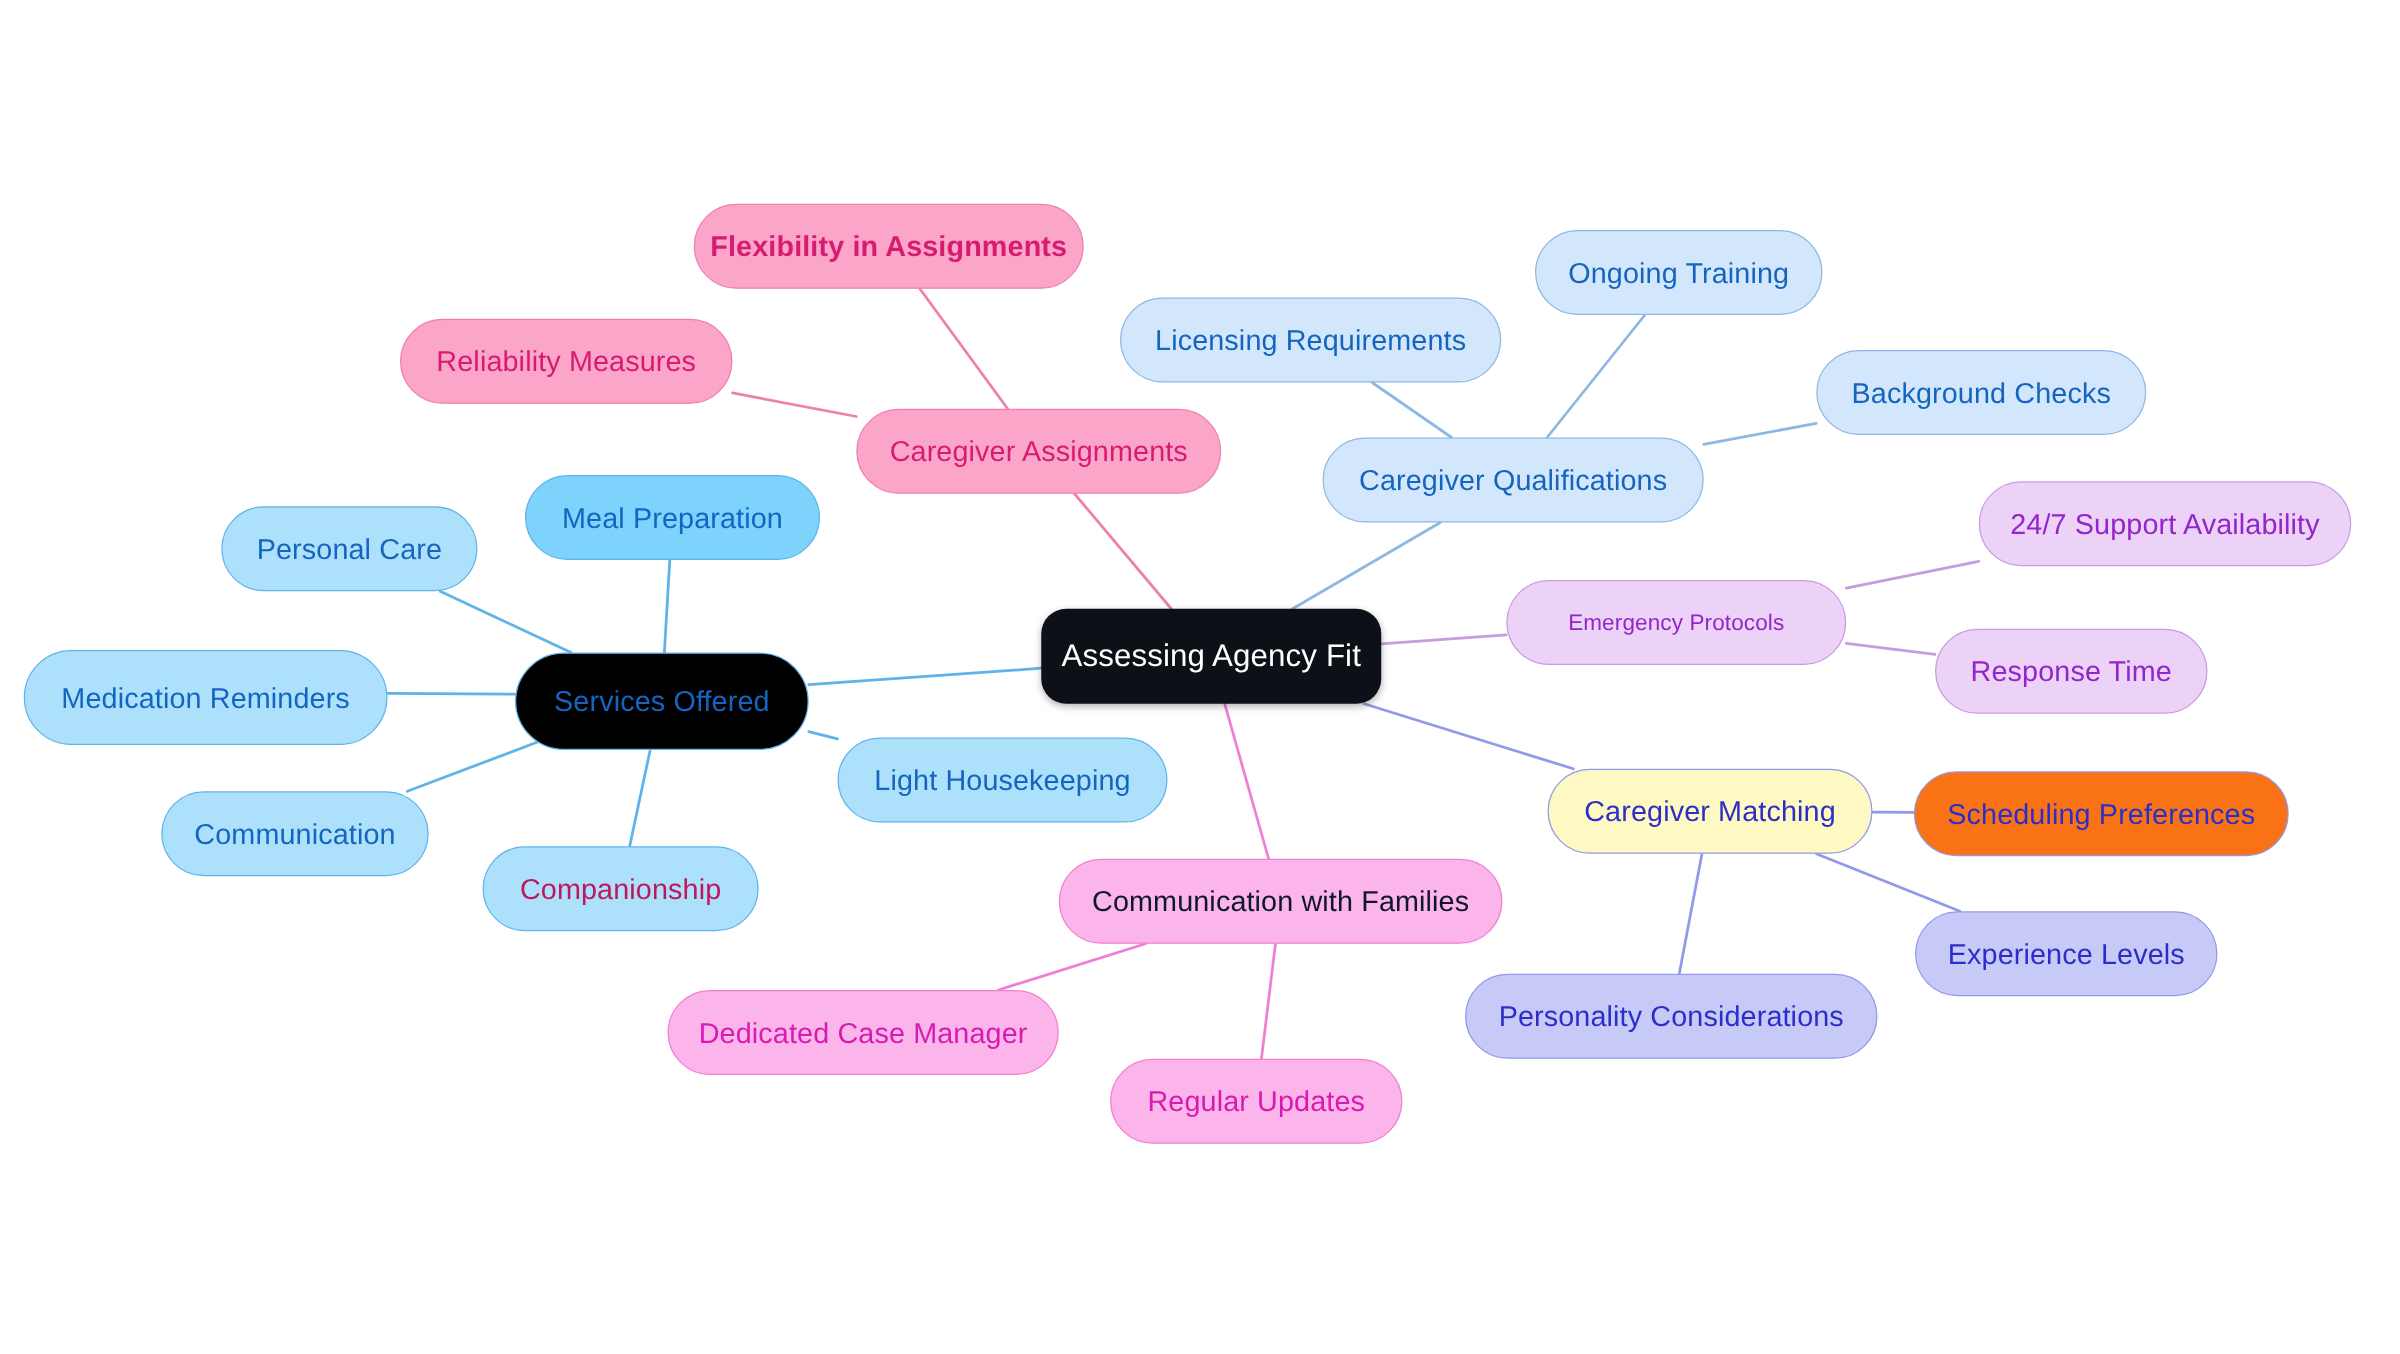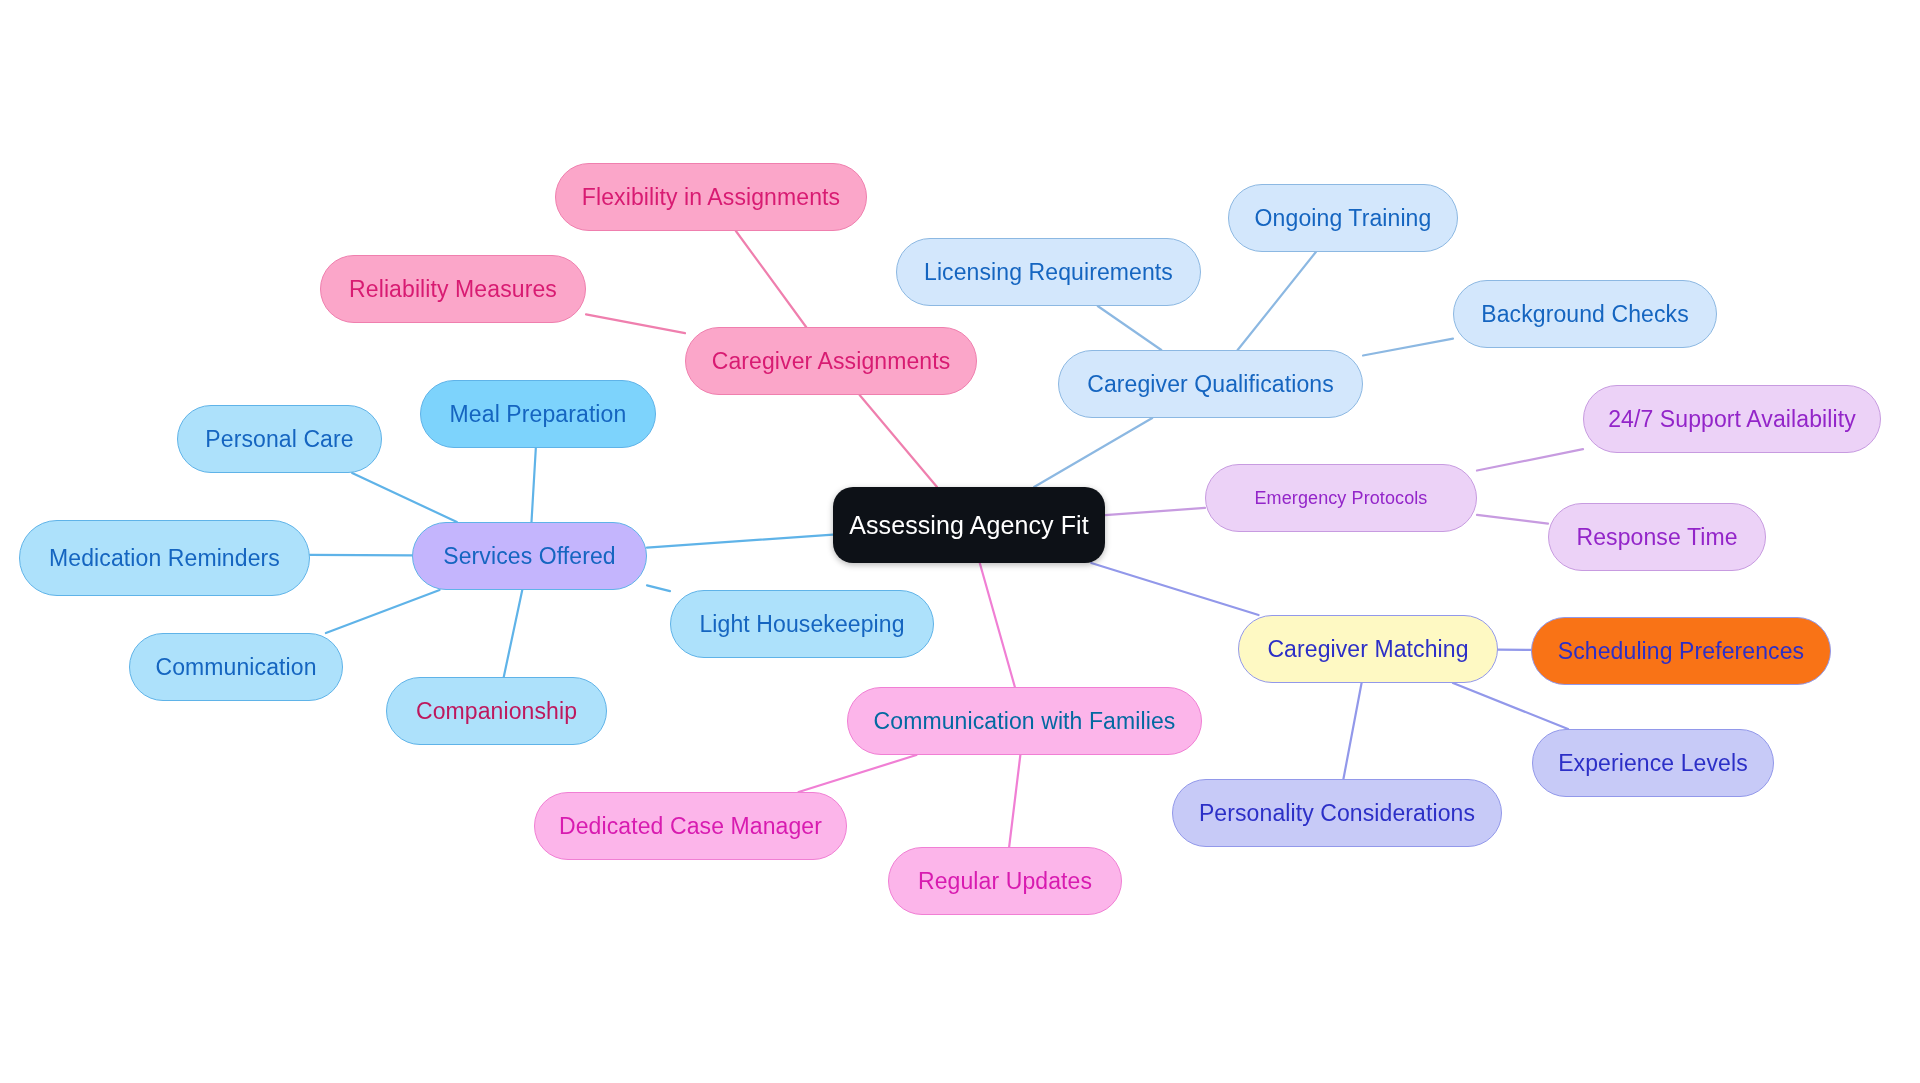--- a/index.html
+++ b/index.html
@@ -72,21 +72,21 @@
       <line x1="1477" y1="514.7848101265823" x2="1548" y2="523.5474683544304" stroke="#c79be0" stroke-width="2.2" stroke-linecap="round"></line>
       <line x1="1498" y1="649.6770833333334" x2="1602" y2="650.21875" stroke="#9298ea" stroke-width="2.2" stroke-linecap="round"></line>
       <line x1="1453" y1="683" x2="1568" y2="729" stroke="#9298ea" stroke-width="2.2" stroke-linecap="round"></line>
       <line x1="1361.5731707317073" y1="683" x2="1343.4268292682927" y2="779" stroke="#9298ea" stroke-width="2.2" stroke-linecap="round"></line>
       <line x1="916.347619047619" y1="755" x2="798.652380952381" y2="792" stroke="#f07fd4" stroke-width="2.2" stroke-linecap="round"></line>
       <line x1="1020.35625" y1="755" x2="1009.14375" y2="847" stroke="#f07fd4" stroke-width="2.2" stroke-linecap="round"></line>
     </svg>
 <div class="node root" style="left: 833px; top: 487px; width: 272px; height: 76px; font-size: 25px; background: rgb(13, 17, 23); color: rgb(255, 255, 255);">
       <span class="node-label">Assessing Agency Fit</span>
     </div>
-    <div class="node" style="left: 412px; top: 522px; width: 235px; height: 68px; font-size: 23px; background: #c4b5fd; border-color: rgb(95, 179, 232); color: rgb(21, 101, 192);">
+    <div class="node" style="left: 412px; top: 522px; width: 235px; height: 78px; font-size: 23px; background: #000000; border-color: rgb(95, 179, 232); color: rgb(21, 101, 192);">
       <span class="node-label">Services Offered</span>
     </div>
     <div class="node" style="left: 177px; top: 405px; width: 205px; height: 68px; font-size: 23px; background: rgb(173, 225, 251); border-color: rgb(95, 179, 232); color: rgb(21, 101, 192);">
       <span class="node-label">Personal Care</span>
     </div>
     <div class="node" style="left: 420px; top: 380px; width: 236px; height: 68px; font-size: 23px; background: #7dd3fc; border-color: rgb(95, 179, 232); color: rgb(21, 101, 192);">
       <span class="node-label">Meal Preparation</span>
     </div>
     <div class="node" style="left: 19px; top: 520px; width: 291px; height: 76px; font-size: 23px; background: rgb(173, 225, 251); border-color: rgb(95, 179, 232); color: rgb(21, 101, 192);">
       <span class="node-label">Medication Reminders</span>
@@ -99,21 +99,21 @@
     </div>
     <div class="node" style="left: 670px; top: 590px; width: 264px; height: 68px; font-size: 23px; background: rgb(173, 225, 251); border-color: rgb(95, 179, 232); color: rgb(21, 101, 192);">
       <span class="node-label">Light Housekeeping</span>
     </div>
     <div class="node" style="left: 685px; top: 327px; width: 292px; height: 68px; font-size: 23px; background: rgb(251, 166, 201); border-color: rgb(239, 127, 174); color: rgb(216, 27, 114);">
       <span class="node-label">Caregiver Assignments</span>
     </div>
     <div class="node" style="left: 320px; top: 255px; width: 266px; height: 68px; font-size: 23px; background: rgb(251, 166, 201); border-color: rgb(239, 127, 174); color: rgb(216, 27, 114);">
       <span class="node-label">Reliability Measures</span>
     </div>
-    <div class="node" style="left: 555px; top: 163px; width: 312px; height: 68px; font-size: 23px; background: rgb(251, 166, 201); border-color: rgb(239, 127, 174); color: rgb(216, 27, 114);">
+    <div class="node" style="left: 555px; top: 163px; width: 312px; height: 68px; font-size: 23px; background: rgb(251, 166, 201); border-color: rgb(239, 127, 174); color: rgb(216, 27, 114); font-weight: bold;">
       <span class="node-label">Flexibility in Assignments</span>
     </div>
     <div class="node" style="left: 1058px; top: 350px; width: 305px; height: 68px; font-size: 23px; background: rgb(211, 231, 252); border-color: rgb(140, 184, 226); color: rgb(21, 101, 192);">
       <span class="node-label">Caregiver Qualifications</span>
     </div>
     <div class="node" style="left: 896px; top: 238px; width: 305px; height: 68px; font-size: 23px; background: rgb(211, 231, 252); border-color: rgb(140, 184, 226); color: rgb(21, 101, 192);">
       <span class="node-label">Licensing Requirements</span>
     </div>
     <div class="node" style="left: 1228px; top: 184px; width: 230px; height: 68px; font-size: 23px; background: rgb(211, 231, 252); border-color: rgb(140, 184, 226); color: rgb(21, 101, 192);">
       <span class="node-label">Ongoing Training</span>
@@ -135,21 +135,21 @@
     </div>
     <div class="node" style="left: 1531px; top: 617px; width: 300px; height: 68px; font-size: 23px; background: #f97316; border-color: rgb(146, 152, 234); color: rgb(44, 47, 199);">
       <span class="node-label">Scheduling Preferences</span>
     </div>
     <div class="node" style="left: 1532px; top: 729px; width: 242px; height: 68px; font-size: 23px; background: rgb(199, 202, 247); border-color: rgb(146, 152, 234); color: rgb(44, 47, 199);">
       <span class="node-label">Experience Levels</span>
     </div>
     <div class="node" style="left: 1172px; top: 779px; width: 330px; height: 68px; font-size: 23px; background: rgb(199, 202, 247); border-color: rgb(146, 152, 234); color: rgb(44, 47, 199);">
       <span class="node-label">Personality Considerations</span>
     </div>
-    <div class="node" style="left: 847px; top: 687px; width: 355px; height: 68px; font-size: 23px; background: rgb(252, 181, 234); border-color: rgb(240, 127, 212); color: #0369a1;">
+    <div class="node" style="left: 847px; top: 687px; width: 355px; height: 68px; font-size: 23px; background: rgb(252, 181, 234); border-color: rgb(240, 127, 212); color: #0f172a;">
       <span class="node-label">Communication with Families</span>
     </div>
     <div class="node" style="left: 534px; top: 792px; width: 313px; height: 68px; font-size: 23px; background: rgb(252, 181, 234); border-color: rgb(240, 127, 212); color: rgb(216, 27, 176);">
       <span class="node-label">Dedicated Case Manager</span>
     </div>
     <div class="node" style="left: 888px; top: 847px; width: 234px; height: 68px; font-size: 23px; background: rgb(252, 181, 234); border-color: rgb(240, 127, 212); color: rgb(216, 27, 176);">
       <span class="node-label">Regular Updates</span>
     </div>
   </div>
 

